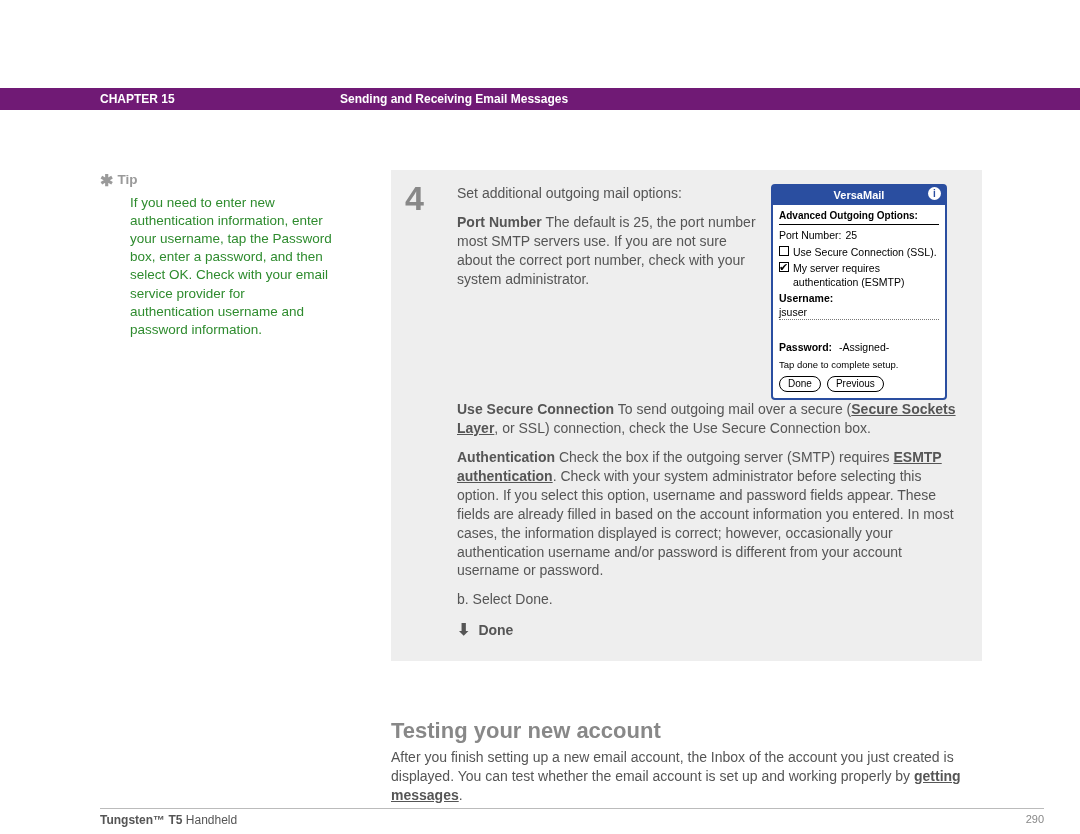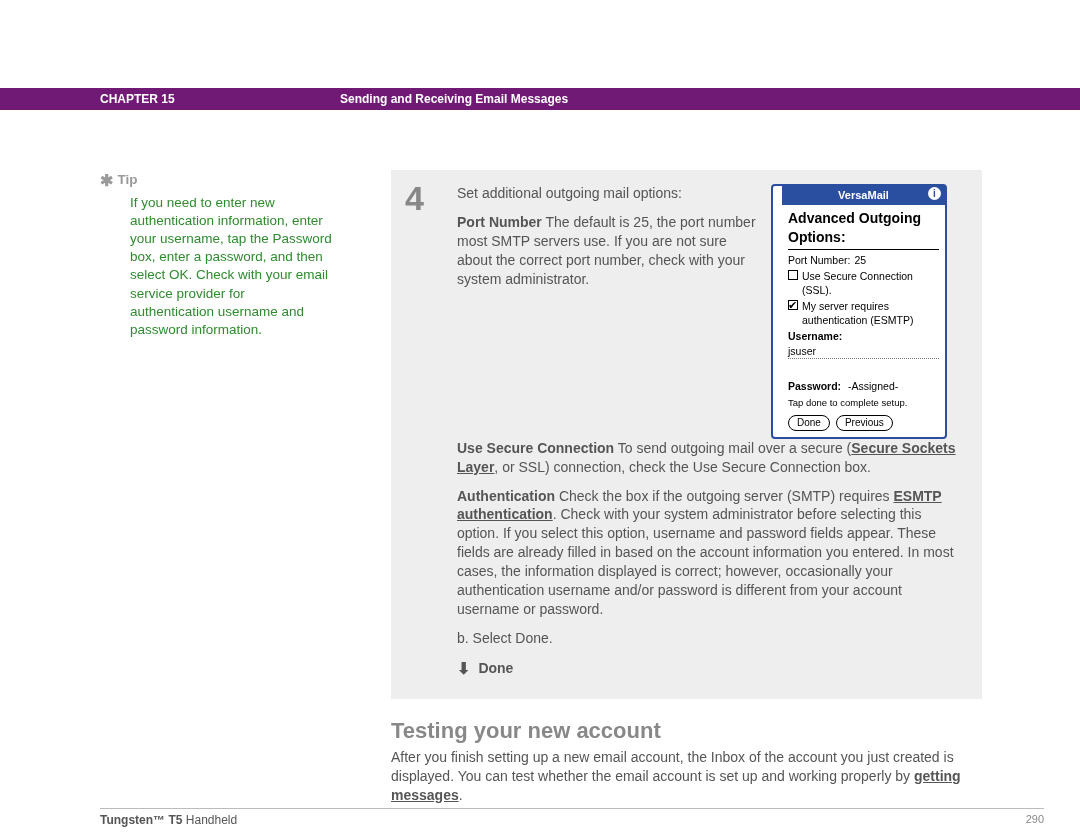--- a/index.html
+++ b/index.html
@@ -71,39 +71,38 @@
   
   .palm {
     width: 176px;
     border: 2px solid #2a4ea0;
     border-radius: 4px;
     background: #fff;
     font-family: Arial, sans-serif;
     font-size: 10.5px;
     color: #000;
     flex-shrink: 0;
-    padding-left: 9px;
   }
   .palm-titlebar {
     background: #2a4ea0;
     color: #fff;
     font-weight: bold;
     text-align: center;
     position: relative;
     padding: 2px 0;
     font-size: 11px;
   }
   .palm-info {
     position: absolute; right: 4px; top: 1px;
     width: 13px; height: 13px; border-radius: 50%;
     background: #fff; color: #2a4ea0; font-weight: bold;
     font-size: 10px; line-height: 13px; text-align:center;
   }
   .palm-body { padding: 4px 6px 6px 6px; }
-  .palm-heading { font-weight: bold; font-size: 14px; border-bottom: 1px solid #000; padding-bottom:2px; margin-bottom:3px;}
+  .palm-heading { font-weight: bold; font-size: 10px; border-bottom: 1px solid #000; padding-bottom:2px; margin-bottom:3px;}
   .palm-row { margin: 2px 0; display:flex; align-items:flex-start; gap:4px;}
   .palm-check {
     width: 10px; height: 10px; border:1px solid #000; display:inline-block; flex-shrink:0;
     position:relative; margin-top:1px;
   }
   .palm-check.checked::after{
     content:"✔"; position:absolute; top:-3px; left:-1px; font-size:11px;
   }
   .palm-label { font-weight: bold; }
   .palm-field {

